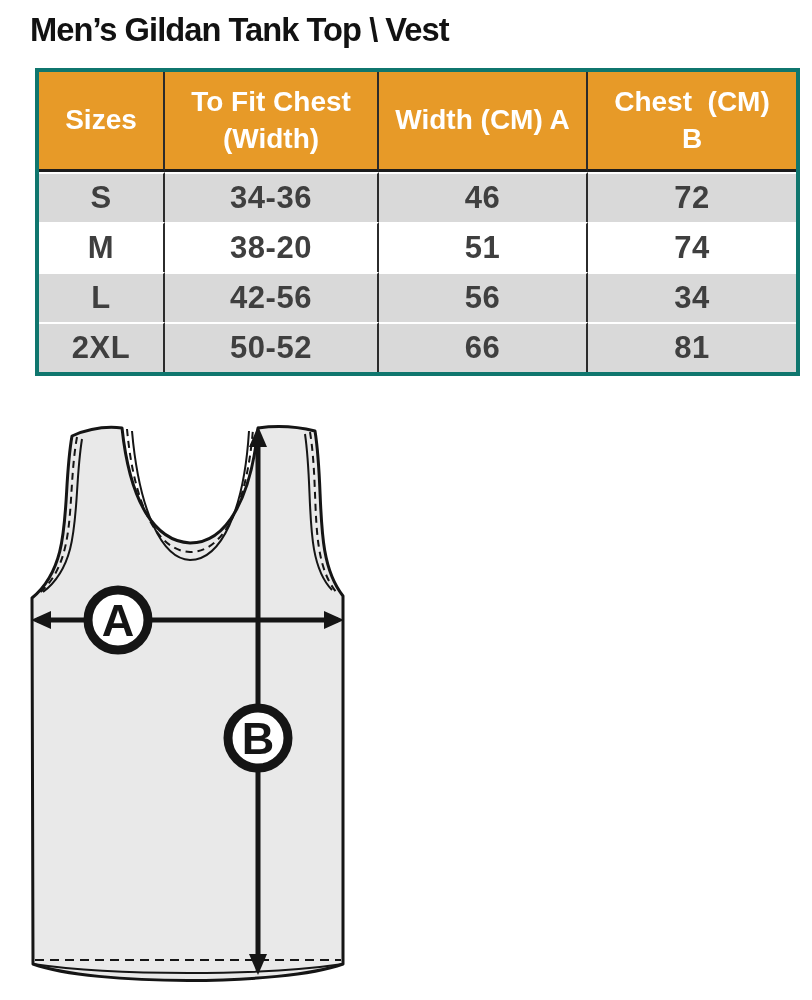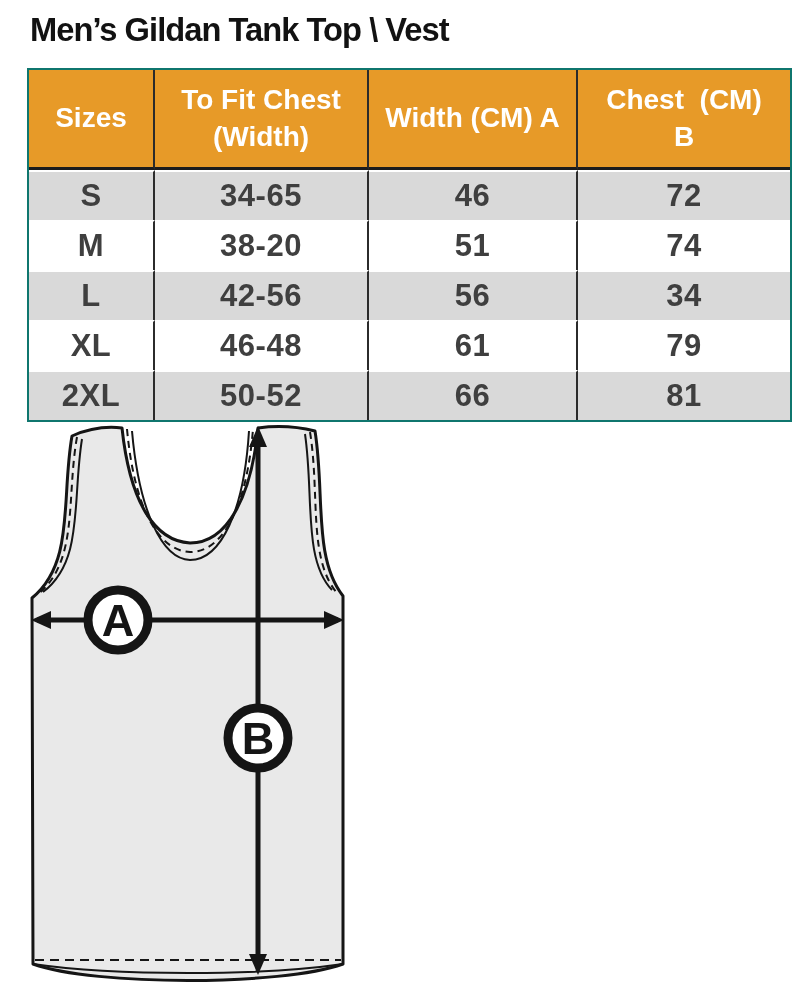--- a/index.html
+++ b/index.html
@@ -28,21 +28,22 @@
     position: absolute;
     left: 27px;
     top: 68px;
     width: 765px;
   }
   table.size-table {
     width: 100%;
     border-collapse: separate;
     border-spacing: 0;
     table-layout: fixed;
-    border: 2px solid #0f766e;
+    border: 4px solid #0f766e;
+    margin-left: 8px;
   }
   col.c1 { width: 126px; }
   col.c2 { width: 214px; }
   col.c3 { width: 209px; }
   table.size-table th {
     background: #E79A28;
     color: #ffffff;
     font-size: 28px;
     font-weight: 700;
     text-align: center;
@@ -107,41 +108,35 @@
           </th>
           <th>
             <span class="th-line">Chest  (CM)</span>
             <span class="th-line">B</span>
           </th>
         </tr>
       </thead>
       <tbody>
         <tr class="row-gray">
           <td>S</td>
-          <td>34-65</td>
+          <td>34-36</td>
           <td>46</td>
           <td>72</td>
         </tr>
         <tr class="row-white">
           <td>M</td>
           <td>38-20</td>
           <td>51</td>
           <td>74</td>
         </tr>
         <tr class="row-gray">
           <td>L</td>
           <td>42-56</td>
           <td>56</td>
           <td>34</td>
-        </tr>
-        <tr class="row-white">
-          <td>XL</td>
-          <td>46-48</td>
-          <td>61</td>
-          <td>79</td>
         </tr>
         <tr class="row-gray">
           <td>2XL</td>
           <td>50-52</td>
           <td>66</td>
           <td>81</td>
         </tr>
       </tbody>
     </table>
   </div>

